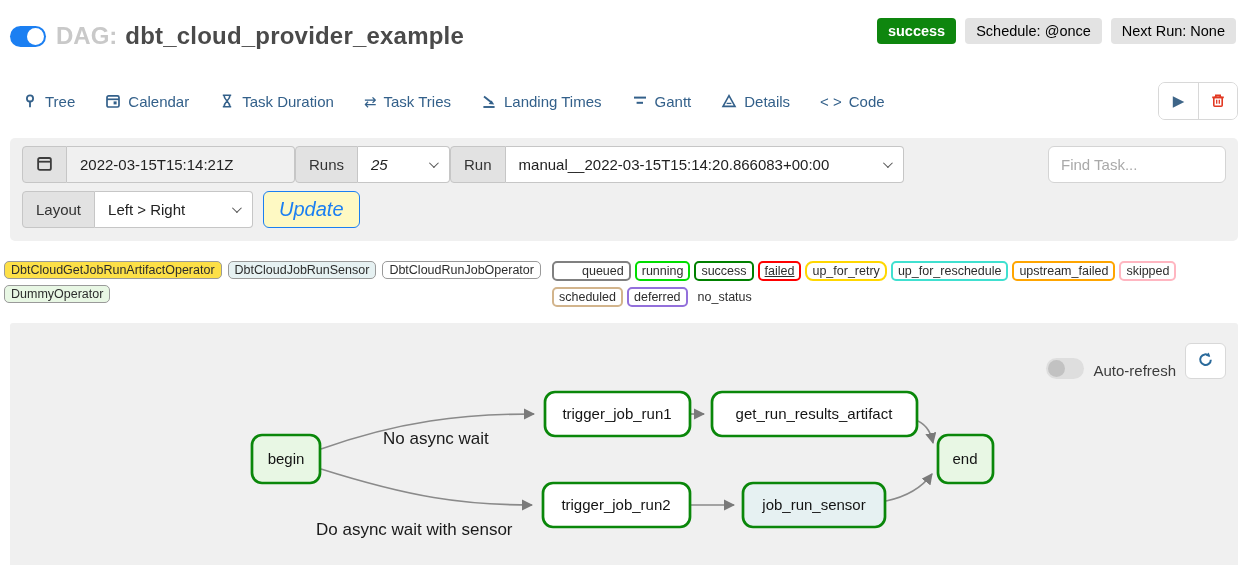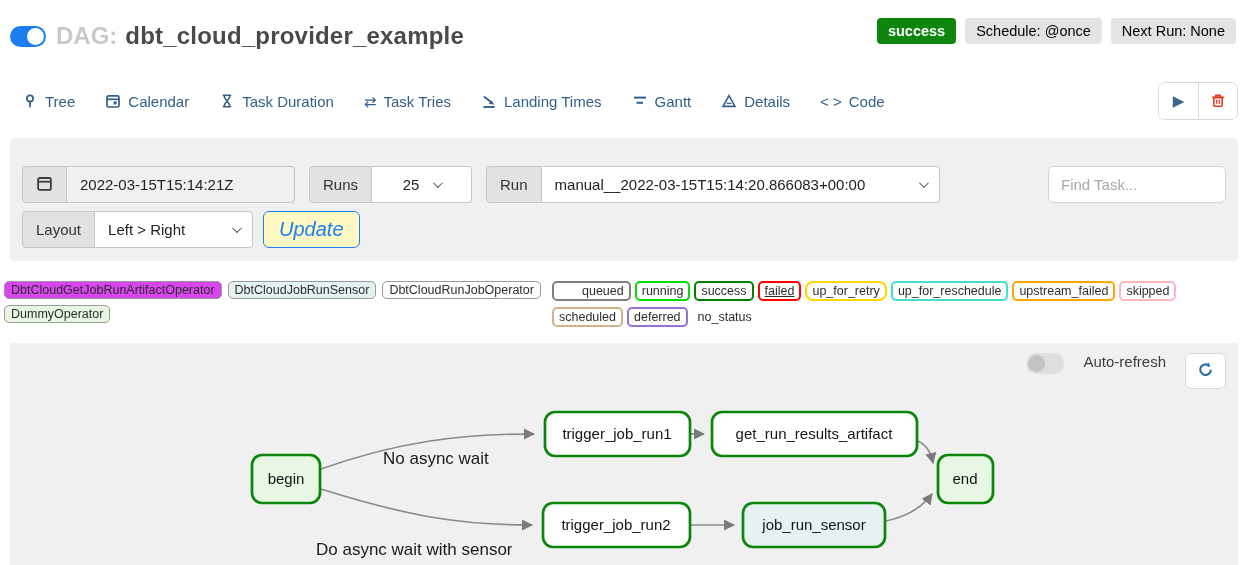--- a/index.html
+++ b/index.html
@@ -24,25 +24,25 @@
          font-family:"Liberation Sans", sans-serif; margin-right:6px; }
   .tab.active { background:#3e6588; color:#fff; padding:10px 16px; }
   .tab svg { display:block; }
   .tab .glyph { font-size:15px; line-height:1; }
   .btn-group { margin-left:auto; display:flex; border:1px solid #d8d8d8; border-radius:7px; overflow:hidden; background:#fff; }
   .btn-group .gbtn { width:39px; height:36px; display:flex; align-items:center; justify-content:center; background:#fff; border:none; cursor:pointer; }
   .btn-group .gbtn + .gbtn { border-left:1px solid #d8d8d8; }
   .play-glyph { color:#3e6588; font-size:15px; }
 
   
-  .filters { margin:16px 10px 0; background:#f0f0f0; border-radius:5px; padding:28px 12px 13px; }
+  .filters { margin:16px 10px 0; background:#f0f0f0; border-radius:5px; padding:8px 12px 13px; }
   .frow { display:flex; align-items:center; }
   .frow + .frow { margin-top:8px; }
   .igroup { display:flex; align-items:stretch; height:37px; }
-  .igroup + .igroup { margin-left:14px; }
+  .igroup + .igroup { }
   .iaddon { display:flex; align-items:center; background:#e2e2e2; border:1px solid #c6c6c6; border-radius:4px 0 0 4px;
             padding:0 13px; font-size:15px; color:#333; }
   .ifield { display:flex; align-items:center; background:#fff; border:1px solid #c6c6c6; border-left:none;
             border-radius:0 4px 4px 0; padding:0 13px; font-size:15px; color:#222; }
   input.ifield { font-family:"Liberation Sans", sans-serif; outline:none; }
   .iselect { gap:14px; cursor:pointer; }
   .chev { width:7px; height:7px; border-right:1.8px solid #555; border-bottom:1.8px solid #555; transform:rotate(45deg) translateY(-2px); flex:0 0 auto; }
   .date-input { width:200px; border:none; background:transparent; font-size:15px; color:#222; }
   .update-btn { margin-left:10px; height:37px; padding:0 15px; background:#fef9c3; border:1.5px solid #1b7ff2; color:#1b7ff2;
                 font-size:20px; border-radius:6px; cursor:pointer; font-family:"Liberation Sans", sans-serif;font-style:italic; }
@@ -53,21 +53,21 @@
   
   .legend { display:flex; padding:20px 4px 0 4px; align-items:flex-start; }
   .op-legend { width:548px; flex:0 0 auto; display:flex; flex-wrap:wrap; gap:6px; align-content:flex-start; }
   .op-badge { border:1.5px solid #9a9a9a; border-radius:5px; padding:1px 6px; font-size:12.5px; color:#2d2d2d; background:#fff; white-space:nowrap; }
   .status-legend { flex:1; display:flex; flex-wrap:wrap; column-gap:4px; row-gap:6px; align-content:flex-start; }
   .status-badge { border:2px solid #808080; border-radius:5px; padding:1px 5px; font-size:12.5px; color:#2d2d2d; background:#fff; white-space:nowrap; }
   .status-badge.plain { border:none; background:transparent; padding:3px 6px; }
 
   
   .graph-panel { margin:16px 10px 10px; background:#f0f0f0; border-radius:3px; height:247px; position:relative; }
-  .autorefresh { position:absolute; top:10px; right:12px; display:flex; align-items:flex-start; gap:19px; }
+  .autorefresh { position:absolute; top:20px; right:12px; display:flex; align-items:flex-end; gap:9px; }
   .toggle-off { width:38px; height:21px; border-radius:11px; background:#dedede; position:relative; cursor:pointer; }
   .toggle-off .knob { position:absolute; left:2px; top:2px; width:17px; height:17px; border-radius:50%; background:#c2c2c2; }
   .ar-label { font-size:15px; color:#3c3c3c; }
   .refresh-btn { width:41px; height:36px; background:#fff; border:1px solid #d8d8d8; border-radius:6px; display:flex;
                  align-items:center; justify-content:center; cursor:pointer; }
   .graph-svg { position:absolute; left:0; top:32px; }
   .graph-svg text.nodelabel { font-size:15px; fill:#141414; font-family:"Liberation Sans", sans-serif; }
   .graph-svg text.edgelabel { font-size:17px; fill:#1a1a1a; font-family:"Liberation Sans", sans-serif; }
   .graph-svg rect.node { stroke:#0a870a; stroke-width:2.7; cursor:pointer; }
   .graph-svg path.edge { stroke:#8a8a8a; stroke-width:1.6; fill:none; }
@@ -176,21 +176,21 @@
         <button class="iaddon" style="cursor:pointer;">
           <span><svg width="17" height="17" viewBox="0 0 16 16" stroke="#3c3c3c">
                 <rect x="2" y="2.8" width="12" height="11.2" rx="1.6" fill="none" stroke-width="1.7"></rect>
                 <line x1="2" y1="6.3" x2="14" y2="6.3" stroke-width="1.7"></line>
               </svg></span>
         </button>
         <input class="ifield date-input" style="width: 228px; border-top: 1px solid rgb(198, 198, 198); border-right: 1px solid rgb(198, 198, 198); border-bottom: 1px solid rgb(198, 198, 198); border-image: initial; border-left: none; border-radius: 0px 4px 4px 0px;" value="2022-03-15T15:14:21Z">
       </div>
       <div class="igroup">
         <span class="iaddon">Runs</span>
-        <div class="ifield iselect" style="width:100px; justify-content:center;">
+        <div class="ifield iselect" style="width:92px; justify-content:space-between;font-style:italic;">
           <span>25</span>
           <span class="chev"></span>
         </div>
       </div>
       <div class="igroup">
         <span class="iaddon">Run</span>
         <div class="ifield iselect" style="width:398px; justify-content:space-between;">
           <span>manual__2022-03-15T15:14:20.866083+00:00</span>
           <span class="chev"></span>
         </div>
@@ -204,21 +204,21 @@
           <span>Left &gt; Right</span>
           <span class="chev"></span>
         </div>
       </div>
       <button class="update-btn">Update</button>
     </div>
   </div>
 
   <div class="legend">
     <div class="op-legend">
-        <span class="op-badge" style="background: #d946ef; text-align: center;">DbtCloudGetJobRunArtifactOperator</span>
+        <span class="op-badge" style="background: #fde047; text-align: center;">DbtCloudGetJobRunArtifactOperator</span>
         <span class="op-badge" style="background: rgb(230, 241, 242);">DbtCloudJobRunSensor</span>
         <span class="op-badge" style="background: rgb(255, 255, 255);">DbtCloudRunJobOperator</span>
         <span class="op-badge" style="background: rgb(232, 247, 228);">DummyOperator</span>
       </div>
     <div class="status-legend">
         <span class="status-badge" style="border-color: rgb(128, 128, 128); padding-left: 28px;">queued</span>
         <span class="status-badge" style="border-color: rgb(0, 221, 0);">running</span>
         <span class="status-badge" style="border-color: rgb(0, 128, 0);">success</span>
         <span class="status-badge" style="border-color: rgb(255, 0, 0); text-decoration: underline;">failed</span>
         <span class="status-badge" style="border-color: rgb(255, 215, 0); border-radius: 8px;">up_for_retry</span>

